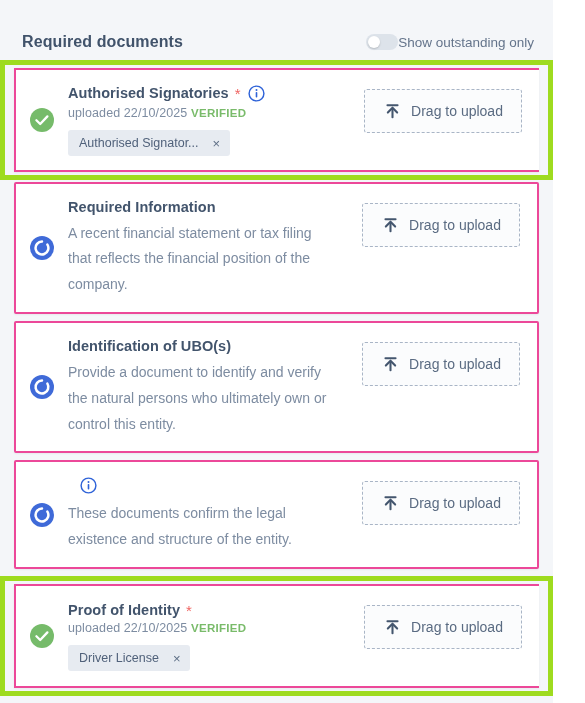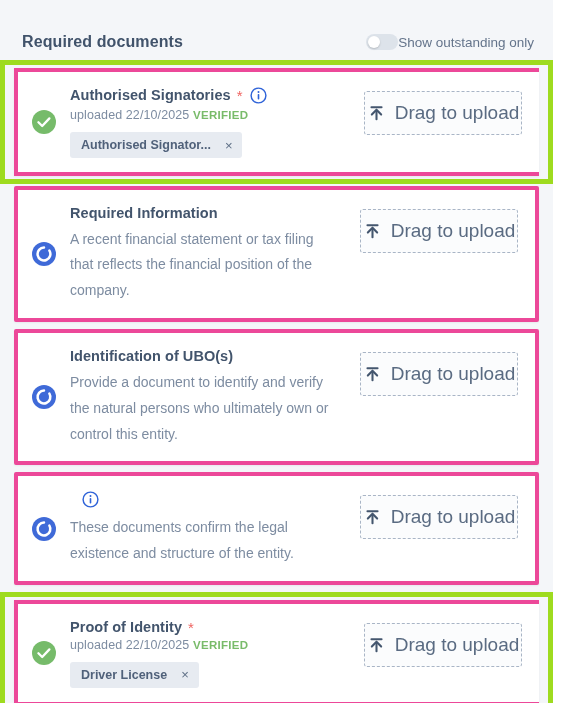--- a/index.html
+++ b/index.html
@@ -104,21 +104,21 @@
   }
   .row.highlight .card {
     border-right: none;
     border-radius: 0;
   }
 
   .card {
     display: flex;
     align-items: stretch;
     background: #ffffff;
-    border: 4px solid #ec4899;
+    border: 2px solid #ec4899;
     border-radius: 2px;
     box-shadow: 0 1px 2px rgba(33,43,54,0.06);
     min-height: 104px;
     padding: 14px 0 14px 0;
   }
 
   .card-icon {
     width: 52px;
     flex: none;
     display: flex;
@@ -201,21 +201,21 @@
     align-items: center;
     gap: 14px;
     background: #e7ebf1;
     border-radius: 3px;
     padding: 6px 10px 6px 11px;
     max-width: 182px;
   }
   .chip-text {
     font-size: 12.5px;
     color: #50617a;
-    font-weight: bold;
+    font-weight: normal;
     white-space: nowrap;
     overflow: hidden;
     text-overflow: ellipsis;
   }
   .chip-close {
     font-size: 13px;
     color: #5d6e85;
     line-height: 1;
     cursor: pointer;
     flex: none;
@@ -228,21 +228,21 @@
     border: 1px dashed #a9b5c6;
     border-radius: 3px;
     background: #fbfcfd;
     display: flex;
     align-items: center;
     justify-content: center;
     gap: 9px;
     cursor: pointer;
   }
   .upload-label {
-    font-size: 19px;
+    font-size: 14px;
     color: #5a6b82;
     white-space: nowrap;
   }
 
   .status-ok, .status-pending { flex: none; }
 </style>
 </head>
 <body>
 
 <div class="page">

